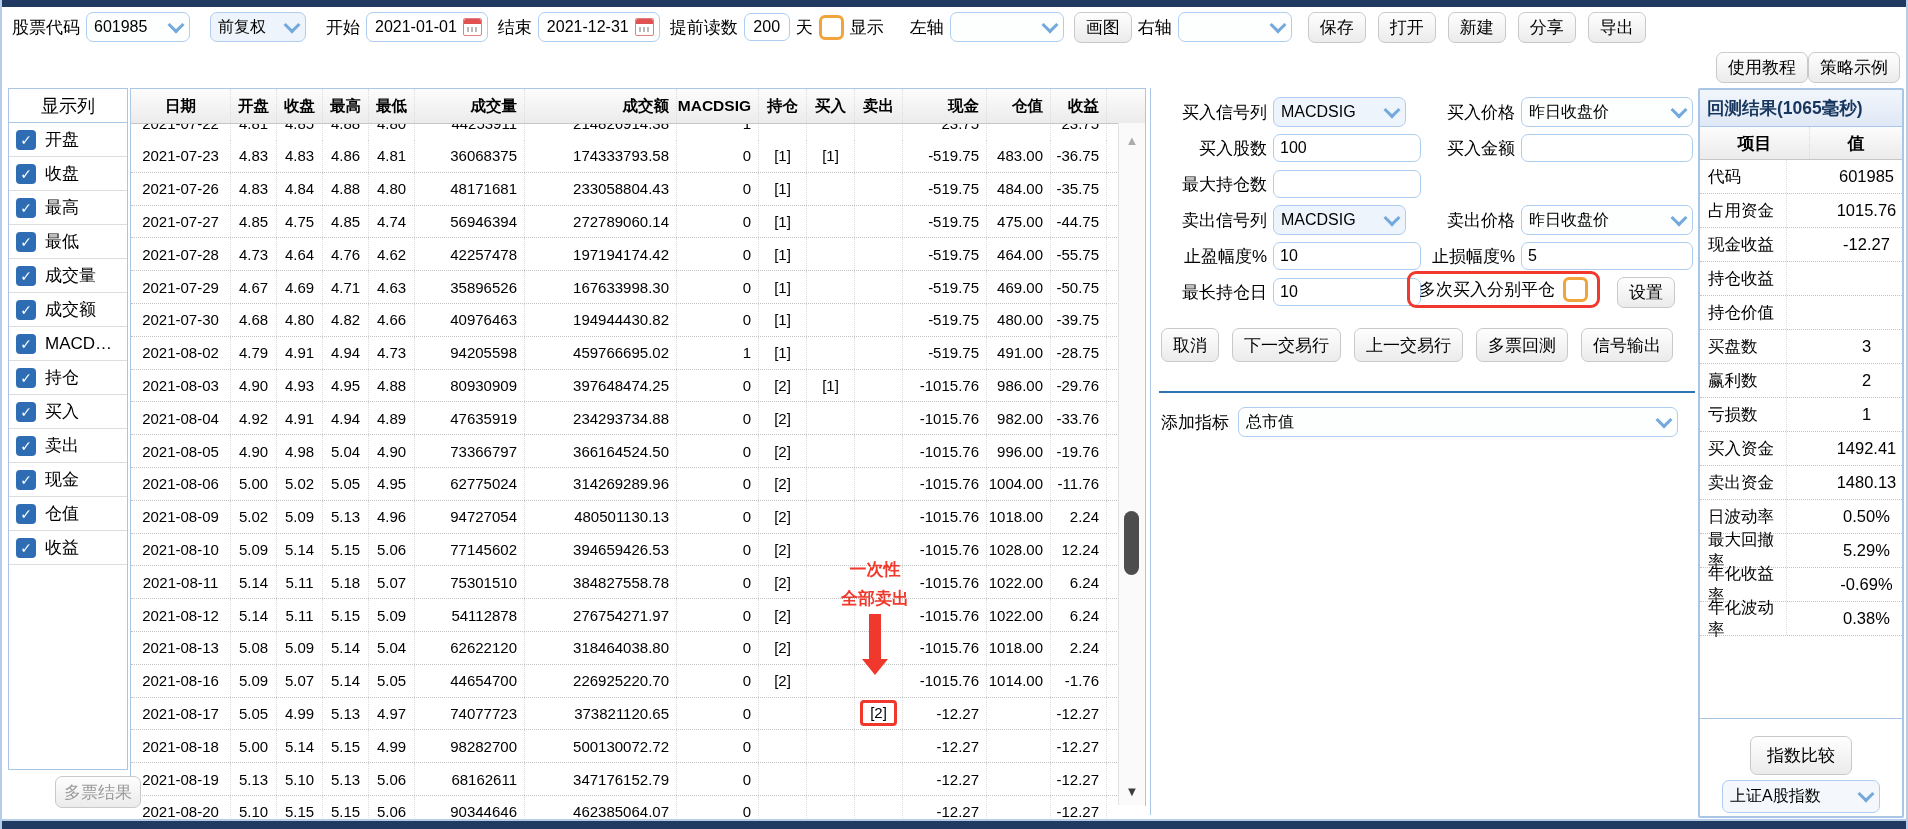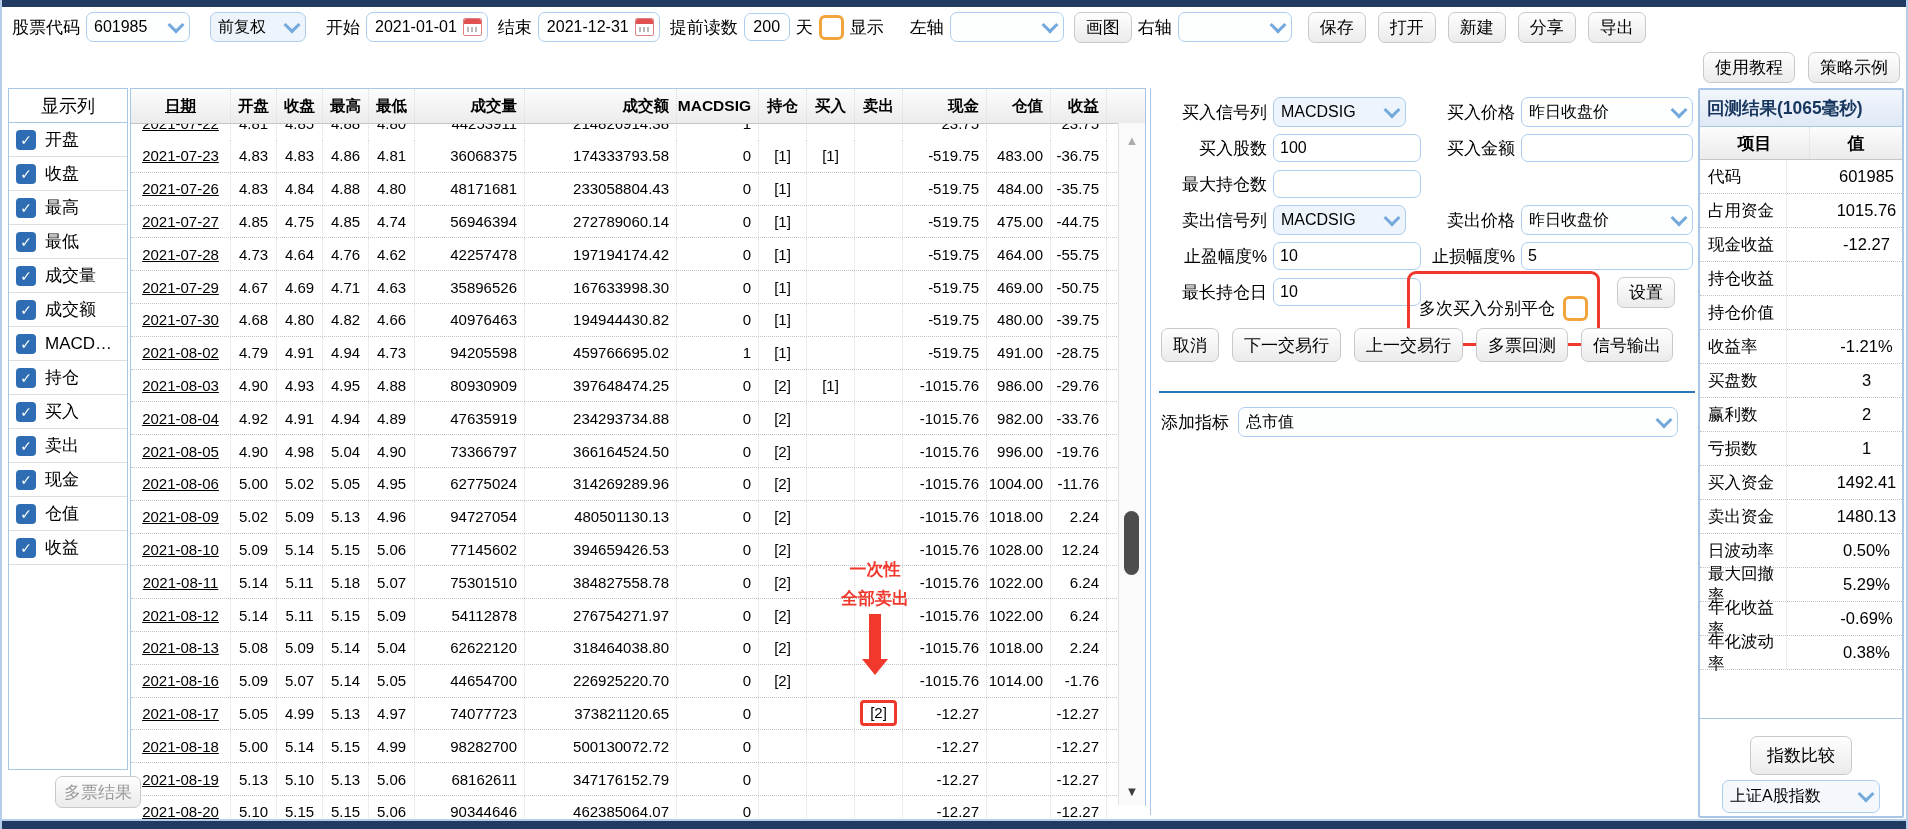--- a/index.html
+++ b/index.html
@@ -31,42 +31,42 @@
   .cal::after{content:"";position:absolute;left:3px;right:3px;top:8px;height:5px;
        background:repeating-linear-gradient(90deg,#b9b9b9 0 2px,transparent 2px 4px);}
 
   
   .toolbar{position:absolute;top:10px;left:12px;right:8px;height:34px;display:flex;align-items:center;z-index:5;}
   .toolbar>*{flex:none;}
   .gap6{width:6px;}.gap10{width:10px;}.gap20{width:20px;}.gap26{width:26px;}
   .datefield{display:flex;align-items:center;border:1px solid #aecdf0;border-radius:7px;height:30px;
              padding:0 5px 0 8px;font-size:16px;background:#fff;box-sizing:border-box;}
   .filebtns{display:flex;gap:12px;margin-left:16px;}
-  .helpbtns{position:absolute;top:52px;right:8px;display:flex;gap:13px;z-index:5;padding-left:24px;}
+  .helpbtns{position:absolute;top:52px;right:8px;display:flex;z-index:5;padding-left:24px;}
 
   
   .sidebar{position:absolute;left:8px;top:88px;width:120px;height:682px;border:1px solid #a9c6e6;
            background:#fff;box-sizing:border-box;}
   .side-head{height:33px;display:flex;align-items:center;justify-content:center;font-size:18px;
              border-bottom:1px solid #a9c6e6;}
   .side-item{height:33px;display:flex;align-items:center;gap:9px;padding-left:7px;border-bottom:1px solid #ddd;font-size:17px;}
   .cb{width:20px;height:20px;background:#2e6db4;border-radius:4px;color:#fff;font-size:14px;font-weight:bold;
       display:flex;align-items:center;justify-content:center;flex:none;}
   .multi-btn{position:absolute;left:22px;top:776px;width:86px;height:32px;color:#9a9a9a;z-index:5;margin-left:33px;}
 
   
   .tablebox{position:absolute;left:130px;top:88px;width:1016px;height:718px;border:1px solid #a9c6e6;
             background:#fff;box-sizing:border-box;}
   .trow{display:flex;height:31.8px;border-bottom:1px dotted #c3c3c3;background:#fff;}
   .thead{height:34px;background:linear-gradient(#fcfcfc,#ebebeb);border-bottom:1px solid #c6c6c6;font-weight:bold;}
   .thead .td{font-size:15.5px;}
   .td{display:flex;align-items:center;font-size:15px;border-right:1px dotted #dcdcdc;box-sizing:border-box;overflow:hidden;}
   .a-c{justify-content:center;}
   .a-r{justify-content:flex-end;padding-right:7px;}
-  .c0{width:100px;text-decoration:underline;}.c1{width:46px;}.c2{width:46px;}.c3{width:46px;}.c4{width:46px;}
+  .c0{width:100px;}.c1{width:46px;}.c2{width:46px;}.c3{width:46px;}.c4{width:46px;}
   .c5{width:110px;}.c6{width:152px;}.c7{width:82px;}.c8{width:48px;}.c9{width:48px;}
   .c10{width:48px;}.c11{width:84px;}.c12{width:64px;}.c13{width:56px;}
   .partclip{height:16px;overflow:hidden;}
   .partclip .trow{margin-top:-16px;}
   .hl{border:3px solid #f0382c;border-radius:4px;padding:0 7px;line-height:20px;}
 
   
   .vscroll{position:absolute;top:34px;right:0;bottom:0;width:26px;background:#fafafa;border-left:1px solid #e3e3e3;}
   .vscroll .up{position:absolute;top:10px;left:0;right:0;text-align:center;color:#ababab;font-size:13px;}
   .vscroll .thumb{position:absolute;top:388px;left:5px;width:15px;height:64px;background:#4d4d4d;border-radius:8px;}
@@ -81,21 +81,21 @@
   
   .vdiv{position:absolute;left:1150px;top:88px;bottom:14px;border-left:1px solid #a9c6e6;}
   .config{position:absolute;left:1155px;top:88px;width:545px;height:550px;}
   .crow{position:absolute;display:flex;align-items:center;height:32px;}
   .clab{font-size:17px;text-align:right;white-space:nowrap;}
   .l1{position:absolute;left:0;width:112px;}
   .ctl1{position:absolute;left:118px;width:133px;}
   .l2{position:absolute;left:240px;width:120px;}
   .ctl2{position:absolute;left:366px;width:172px;}
   .redwrap{position:absolute;left:252px;top:-5px;display:flex;align-items:center;gap:8px;
-           border:3px solid #f0382c;border-radius:9px;padding:22px 9px;}
+           border:3px solid #f0382c;border-radius:9px;padding:3px 9px;}
   .setbtn{position:absolute;left:462px;}
   .actions{position:absolute;top:240px;left:6px;display:flex;gap:13px;}
   .actions .btn{height:34px;}
   .bluediv{position:absolute;top:303px;left:4px;width:536px;border-top:2px solid #2e75b6;}
   .addind{position:absolute;top:318px;left:6px;display:flex;align-items:center;}
   .addind .sel{width:440px;margin-left:9px;}
 
   
   .results{position:absolute;left:1698px;top:88px;width:206px;height:730px;border:2px solid #a9c6e6;
            border-radius:2px;box-sizing:border-box;background:#fff;}
@@ -1341,24 +1341,20 @@
       </div>
       <div class="rrow">
         <div class="rtd rlabel">持仓收益</div>
         <div class="rtd rval"></div>
       </div>
       <div class="rrow">
         <div class="rtd rlabel">持仓价值</div>
         <div class="rtd rval"></div>
       </div>
       <div class="rrow">
-        <div class="rtd rlabel">收益率</div>
-        <div class="rtd rval">-1.21%</div>
-      </div>
-      <div class="rrow">
         <div class="rtd rlabel">买盘数</div>
         <div class="rtd rval">3</div>
       </div>
       <div class="rrow">
         <div class="rtd rlabel">赢利数</div>
         <div class="rtd rval">2</div>
       </div>
       <div class="rrow">
         <div class="rtd rlabel">亏损数</div>
         <div class="rtd rval">1</div>

